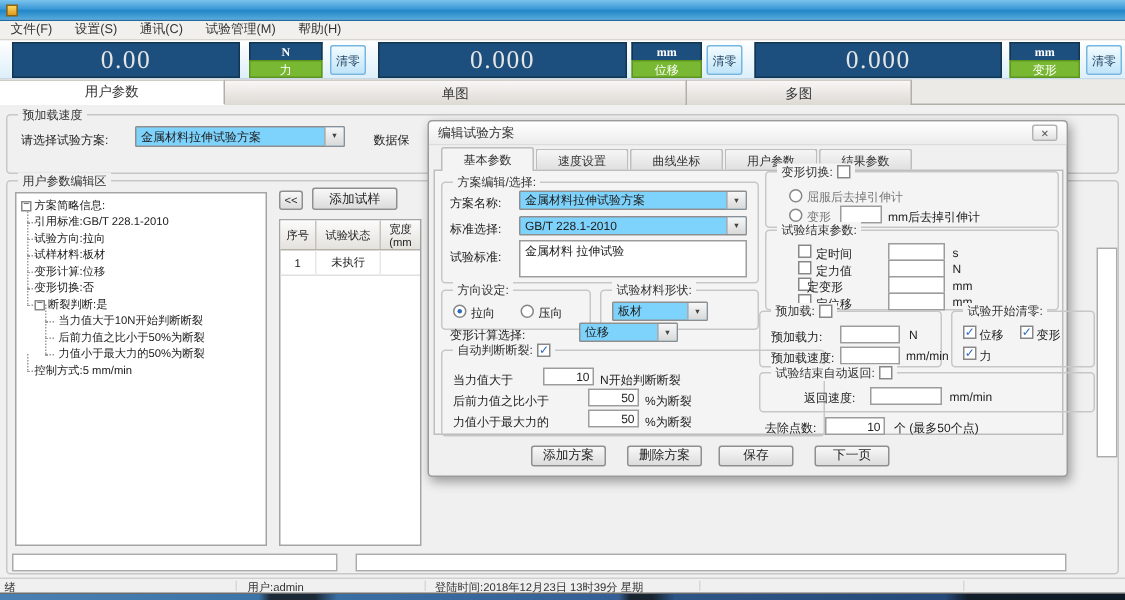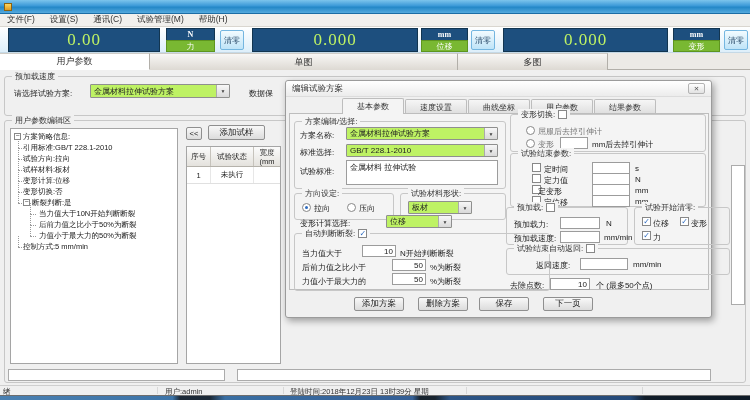--- a/index.html
+++ b/index.html
@@ -15,21 +15,21 @@
 
   
   .menubar{position:absolute;left:0;top:14px;width:750px;height:13px;background:#f1f0ed;
     border-bottom:1px solid #d9d6cf;display:flex;align-items:center;gap:15px;padding:0 7px;color:#333;}
   .mi{white-space:nowrap;}
 
   
   .disp-panel{position:absolute;left:0;top:27px;width:750px;height:26px;
     background:linear-gradient(#ffffff,#ddeffa);border-bottom:1px solid #c5d9e6;}
   .disp-value{position:absolute;top:1px;height:24px;background:#1d4f7e;border:1px solid #123550;
-    color:#bef264;font-family:"Liberation Serif","DejaVu Serif",serif;font-size:17px;
+    color:#e5e5e5;font-family:"Liberation Serif","DejaVu Serif",serif;font-size:17px;
     display:flex;align-items:center;justify-content:center;letter-spacing:1px;}
   .unit-stack{position:absolute;top:1px;height:24px;}
   .unit-top{height:12px;background:#1d4f7e;border:1px solid #123550;border-bottom:none;color:#fff;
     font-size:8px;font-family:"Liberation Serif","DejaVu Serif",serif;font-weight:bold;
     display:flex;align-items:center;justify-content:center;}
   .unit-bot{height:12px;background:#79b832;border:1px solid #5e951f;color:#fff;font-size:8px;
     display:flex;align-items:center;justify-content:center;}
   .btn-clear{position:absolute;top:3px;height:20px;width:24px;cursor:pointer;
     background:linear-gradient(#f2fbff,#bfe4f8);border:1px solid #74b6e0;border-radius:2px;
     color:#1c3e5e;font-size:8px;display:flex;align-items:center;justify-content:center;}
@@ -41,21 +41,21 @@
     background:linear-gradient(#f8f7f5,#ddd9d3);display:flex;align-items:center;justify-content:center;
     font-size:9px;color:#333;cursor:pointer;}
   .tab.active{background:#ffffff;margin-bottom:-1px;border-bottom:1px solid #fff;}
   .tab-fill{flex:1;background:transparent;}
 
   
   .grp{position:absolute;border:1px solid #c7c7c7;border-radius:3px;--bg:#f0f0f0;}
   .grp>.lbl{position:absolute;top:-6px;left:7px;background:var(--bg);padding:0 3px;
     font-size:8px;color:#333;white-space:nowrap;display:flex;align-items:center;gap:3px;}
   .al{position:absolute;white-space:nowrap;color:#222;font-size:8px;}
-  .combo{position:absolute;height:14px;background:#bef264;border:1px solid #8f8f8f;border-radius:1px;
+  .combo{position:absolute;height:14px;background:#7dd3fc;border:1px solid #8f8f8f;border-radius:1px;
     display:flex;align-items:stretch;cursor:pointer;}
   .combo .ct{flex:1;padding:0 3px;font-size:8px;display:flex;align-items:center;
     white-space:nowrap;overflow:hidden;}
   .combo .ca{width:13px;background:linear-gradient(#f7f7f7,#d9d9d9);border-left:1px solid #ababab;
     display:flex;align-items:center;justify-content:center;font-size:5px;color:#444;}
   .inp{position:absolute;height:12px;background:#fff;border:1px solid #9c9c9c;
     font-size:8px;display:flex;align-items:center;padding:0 2px;}
   .inp.num{justify-content:flex-end;}
   .txtarea{position:absolute;background:#fff;border:1px solid #9c9c9c;font-size:8px;
     padding:1px 3px;overflow:hidden;}
@@ -97,21 +97,21 @@
   .bgfield{position:absolute;background:#fff;border:1px solid #ababab;}
 
   
   .dlg{position:absolute;left:285px;top:80px;width:427px;height:238px;background:#f0f0f0;
     border:1px solid #9b9b9b;border-radius:3px;box-shadow:2px 3px 7px rgba(0,0,0,.35);z-index:5;}
   .dlg-title{height:16px;background:linear-gradient(#ffffff,#ececec);border-bottom:1px solid #dcdcdc;
     border-radius:3px 3px 0 0;display:flex;align-items:center;padding:0 6px;font-size:8.5px;color:#333;}
   .dlg-close{margin-left:auto;width:17px;height:11px;background:linear-gradient(#ffffff,#e2e2e2);
     border:1px solid #b3b3b3;border-radius:2px;display:flex;align-items:center;justify-content:center;
     font-size:6.5px;color:#555;cursor:pointer;}
-  .dtabs{position:absolute;left:8px;top:18px;height:15px;display:flex;margin-left:48px;}
+  .dtabs{position:absolute;left:8px;top:18px;height:15px;display:flex;}
   .dtab{width:62px;height:15px;border:1px solid #bdbdbd;border-bottom:none;border-radius:2px 2px 0 0;
     background:linear-gradient(#f6f6f6,#dedede);display:flex;align-items:center;justify-content:center;
     font-size:8px;color:#333;margin-right:1px;cursor:pointer;}
   .dtab.active{background:#f4f4f4;height:16px;margin-top:-1px;position:relative;z-index:2;}
   .dpage{position:absolute;left:3px;top:32px;width:420px;height:177px;background:#f4f4f4;
     border:1px solid #bdbdbd;}
   .dlg .grp{--bg:#f4f4f4;}
 
   
   .statusbar{position:absolute;left:0;top:385px;width:750px;height:10px;background:#f0f0f0;

